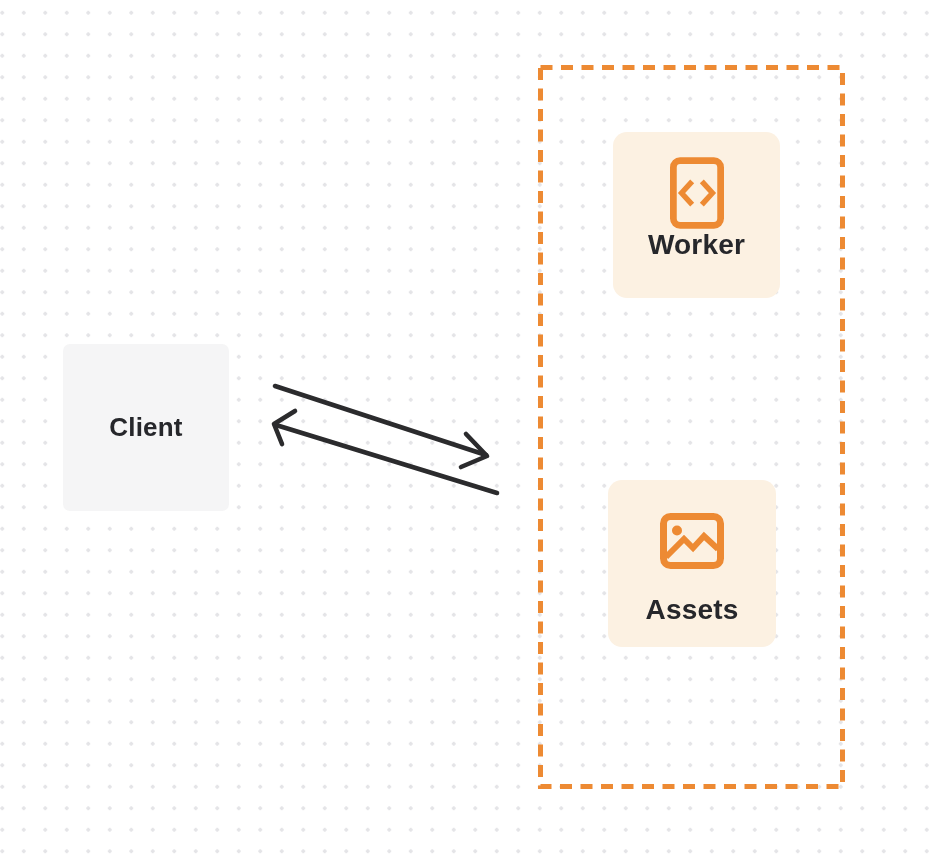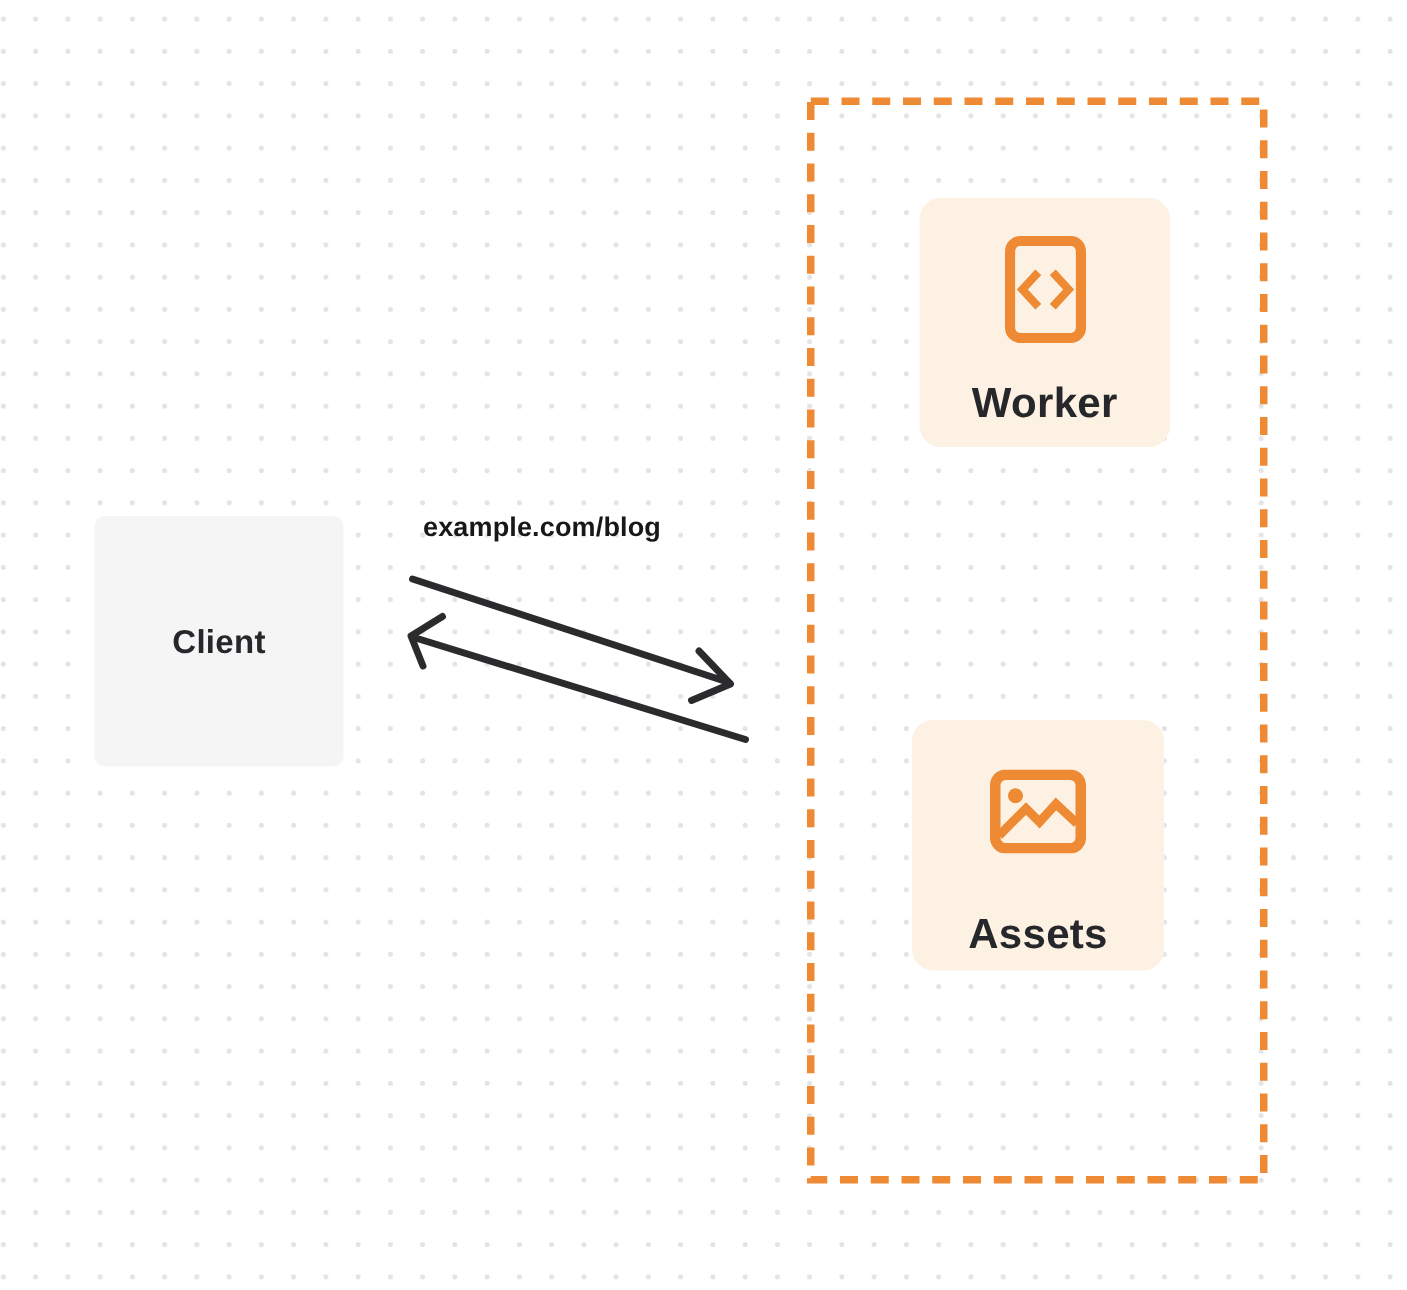--- a/index.html
+++ b/index.html
@@ -27,41 +27,41 @@
   .overlay{position:absolute;left:0;top:0;pointer-events:none;}
   .dashed-rect{fill:none;stroke:var(--orange);stroke-width:5;stroke-dasharray:12 8.5;}
   .arrow-line{stroke:var(--arrow);stroke-width:4.6;fill:none;stroke-linecap:round;}
   .arrow-head{stroke:var(--arrow);stroke-width:4.6;fill:none;stroke-linecap:round;stroke-linejoin:round;}
 
   .client-box{
     position:absolute;left:63px;top:344px;width:166px;height:167px;
     background:var(--client-bg);border-radius:7px;
     display:flex;align-items:center;justify-content:center;
   }
-  .client-box .node-label{font-size:22px;font-weight:bold;color:var(--text-dark);letter-spacing:.2px;}
+  .client-box .node-label{font-size:26px;font-weight:bold;color:var(--text-dark);letter-spacing:.2px;}
 
   .request-label{
     position:absolute;left:282px;top:341px;
     font-size:18px;font-weight:bold;color:#18181B;letter-spacing:.1px;
   }
 
   .project-label{
     position:absolute;left:692px;top:67px;transform:translate(-50%,-52%);
     background:var(--bg);padding:2px 9px;
     font-size:25px;font-weight:bold;color:var(--orange);letter-spacing:.3px;
     white-space:nowrap;
   }
 
   .card{
     position:absolute;border-radius:14px;background:var(--card-bg);
     display:flex;flex-direction:column;align-items:center;
   }
   .card .node-label{font-size:28px;font-weight:bold;color:var(--text-dark);letter-spacing:.2px;}
-  .card-worker{left:613px;top:132px;width:167px;height:166px;padding-top:25px;gap:24px;}
-  .card-assets{left:608px;top:480px;width:168px;height:167px;padding-top:33px;gap:38px;}
+  .card-worker{left:613px;top:132px;width:167px;height:166px;padding-top:25px;}
+  .card-assets{left:608px;top:480px;width:168px;height:167px;padding-top:33px;gap:25px;}
 
   .icon-stroke{fill:none;stroke:var(--orange);}
 
   .file-tree{
     position:absolute;left:588px;top:649px;
     font-family:"DejaVu Sans Mono", monospace;
     font-size:16px;line-height:21px;color:#2E2E30;
     white-space:pre;
   }
 </style>
@@ -79,21 +79,20 @@
     <g>
       <line class="arrow-line" x1="497" y1="493" x2="276" y2="425"></line>
       <polyline class="arrow-head" points="295,411 274,424 282,444"></polyline>
     </g>
   </svg>
 
   <div class="client-box">
     <span class="node-label">Client</span>
   </div>
 
-  <div class="request-label">example.com/blog</div>
 
 
   <div class="card card-worker">
     <svg width="54" height="72" viewBox="0 0 56 74">
       <rect class="icon-stroke" x="3.5" y="3.5" width="49" height="67" rx="7" stroke-width="7"></rect>
       <path class="icon-stroke" d="M23,25 L12,37 L23,49" stroke-width="5.6"></path>
       <path class="icon-stroke" d="M33,25 L44,37 L33,49" stroke-width="5.6"></path>
     </svg>
     <span class="node-label">Worker</span>
   </div>

